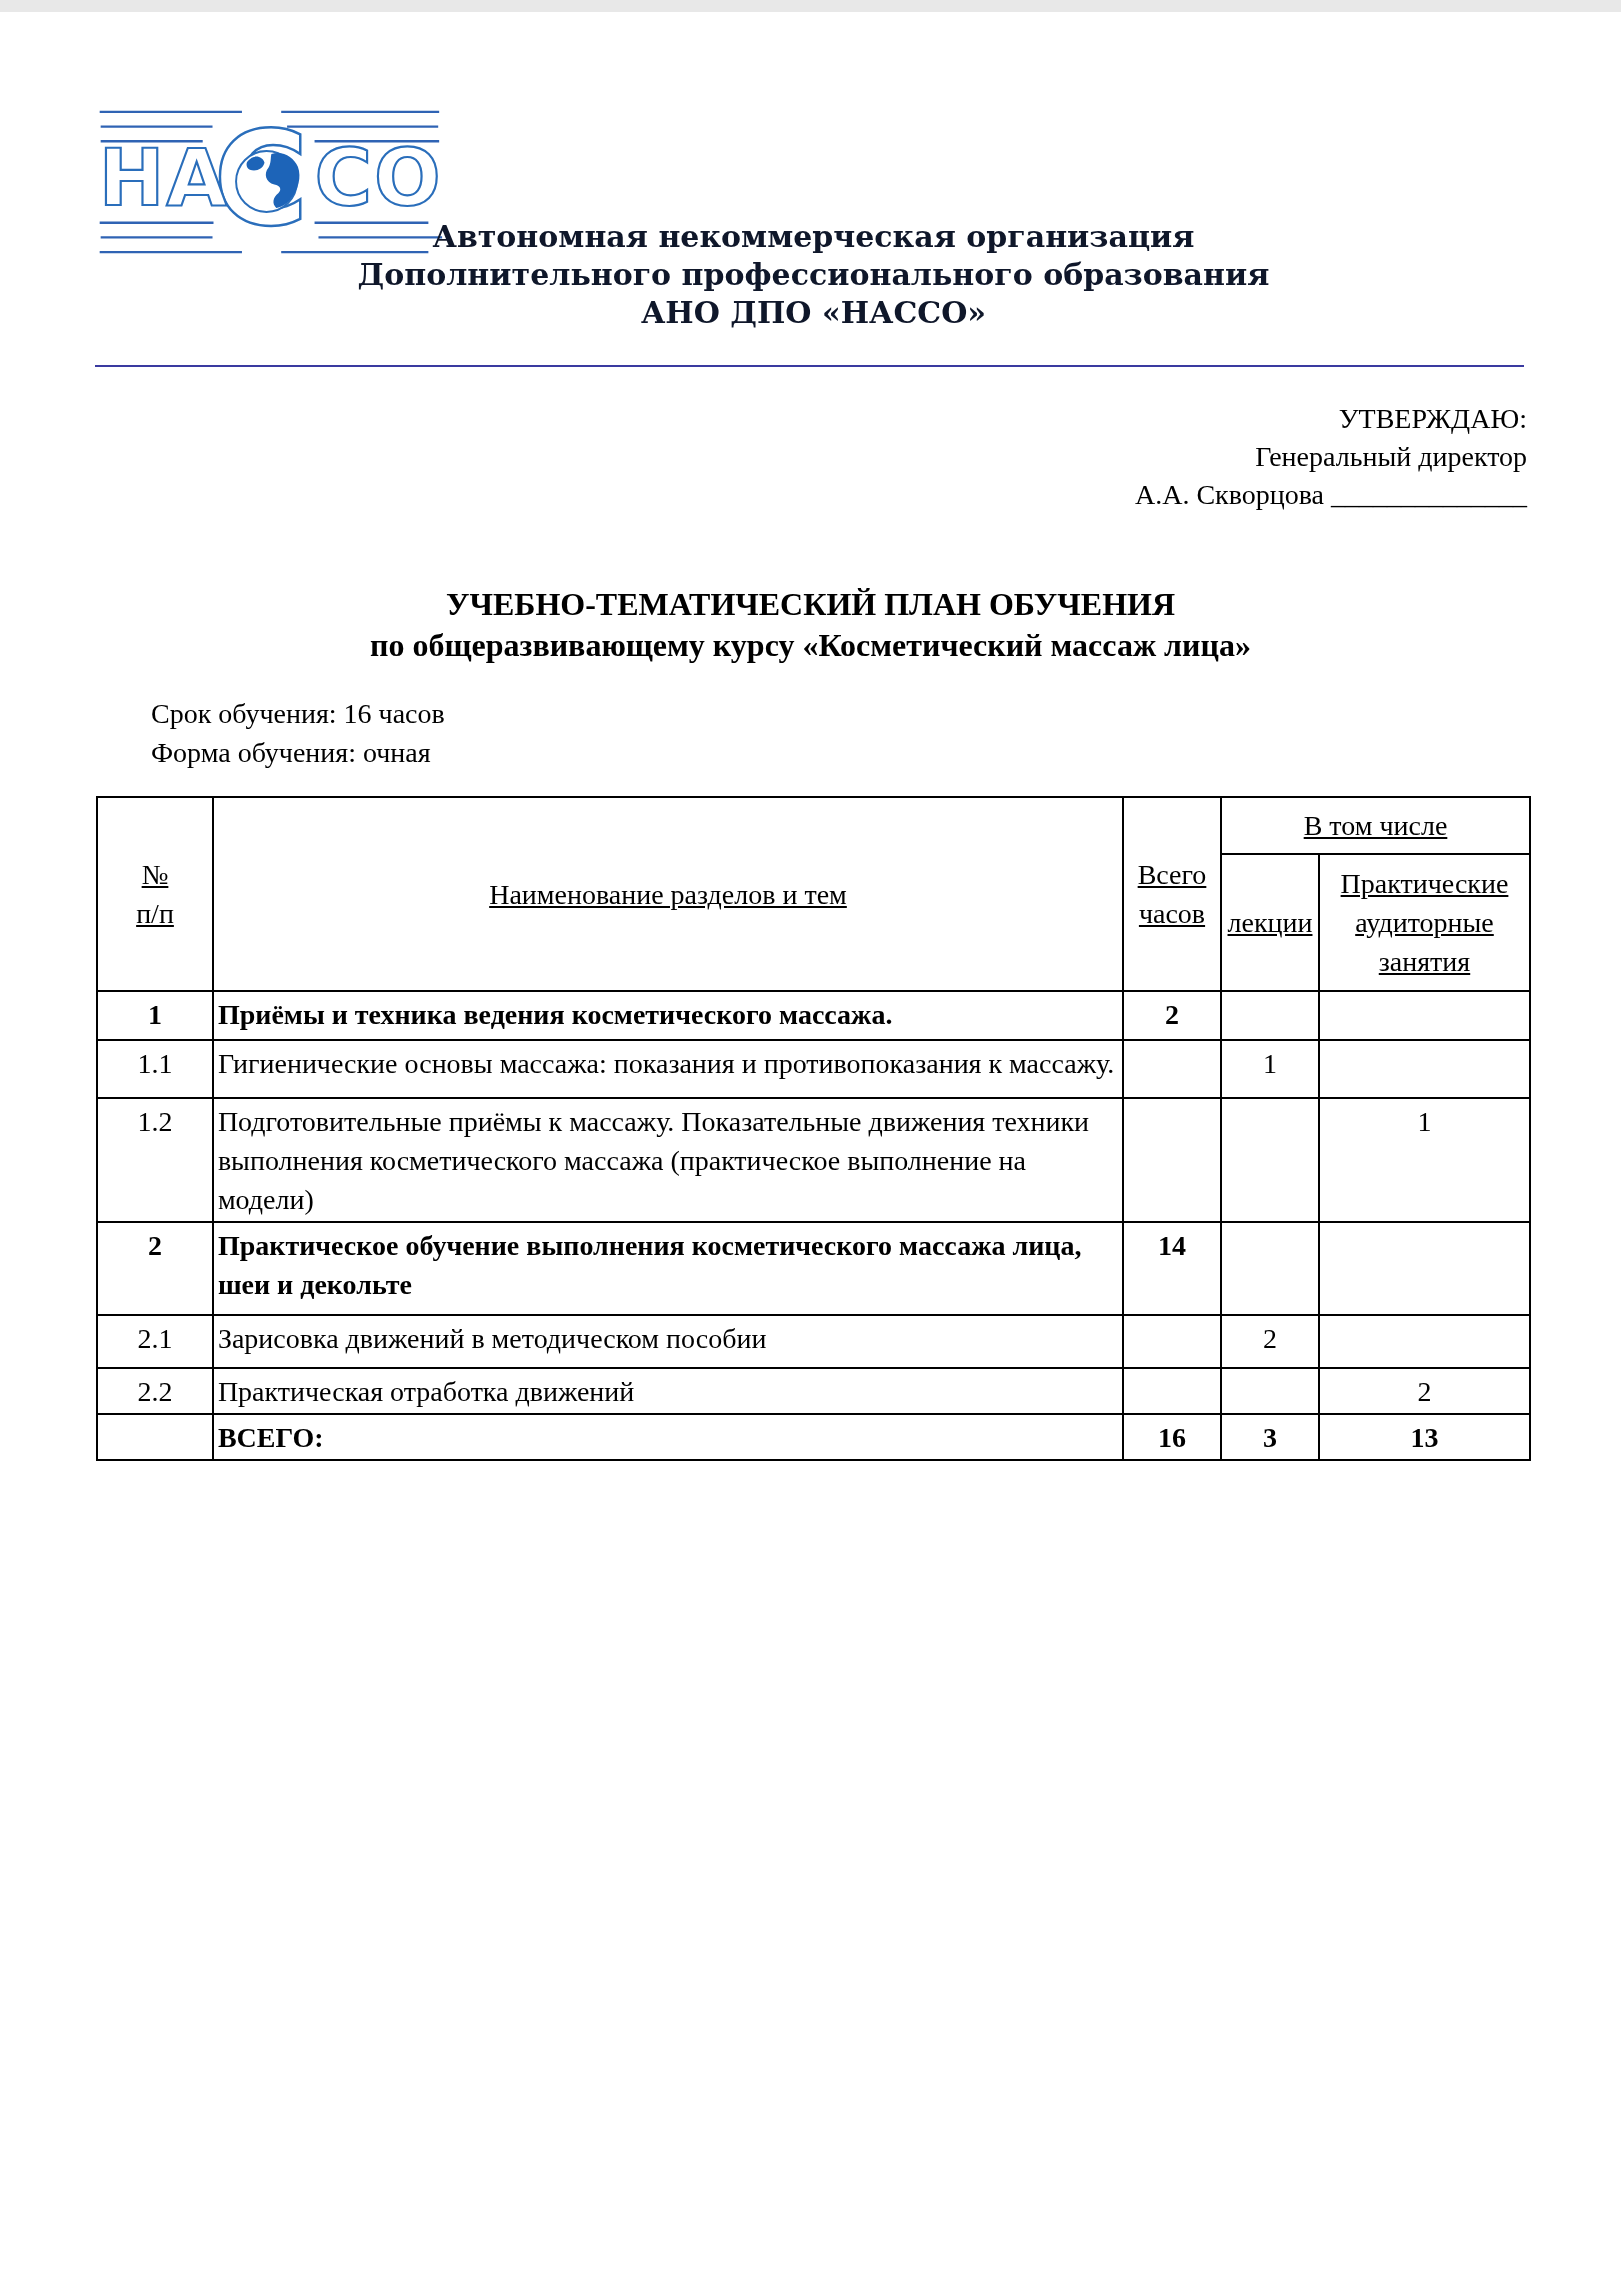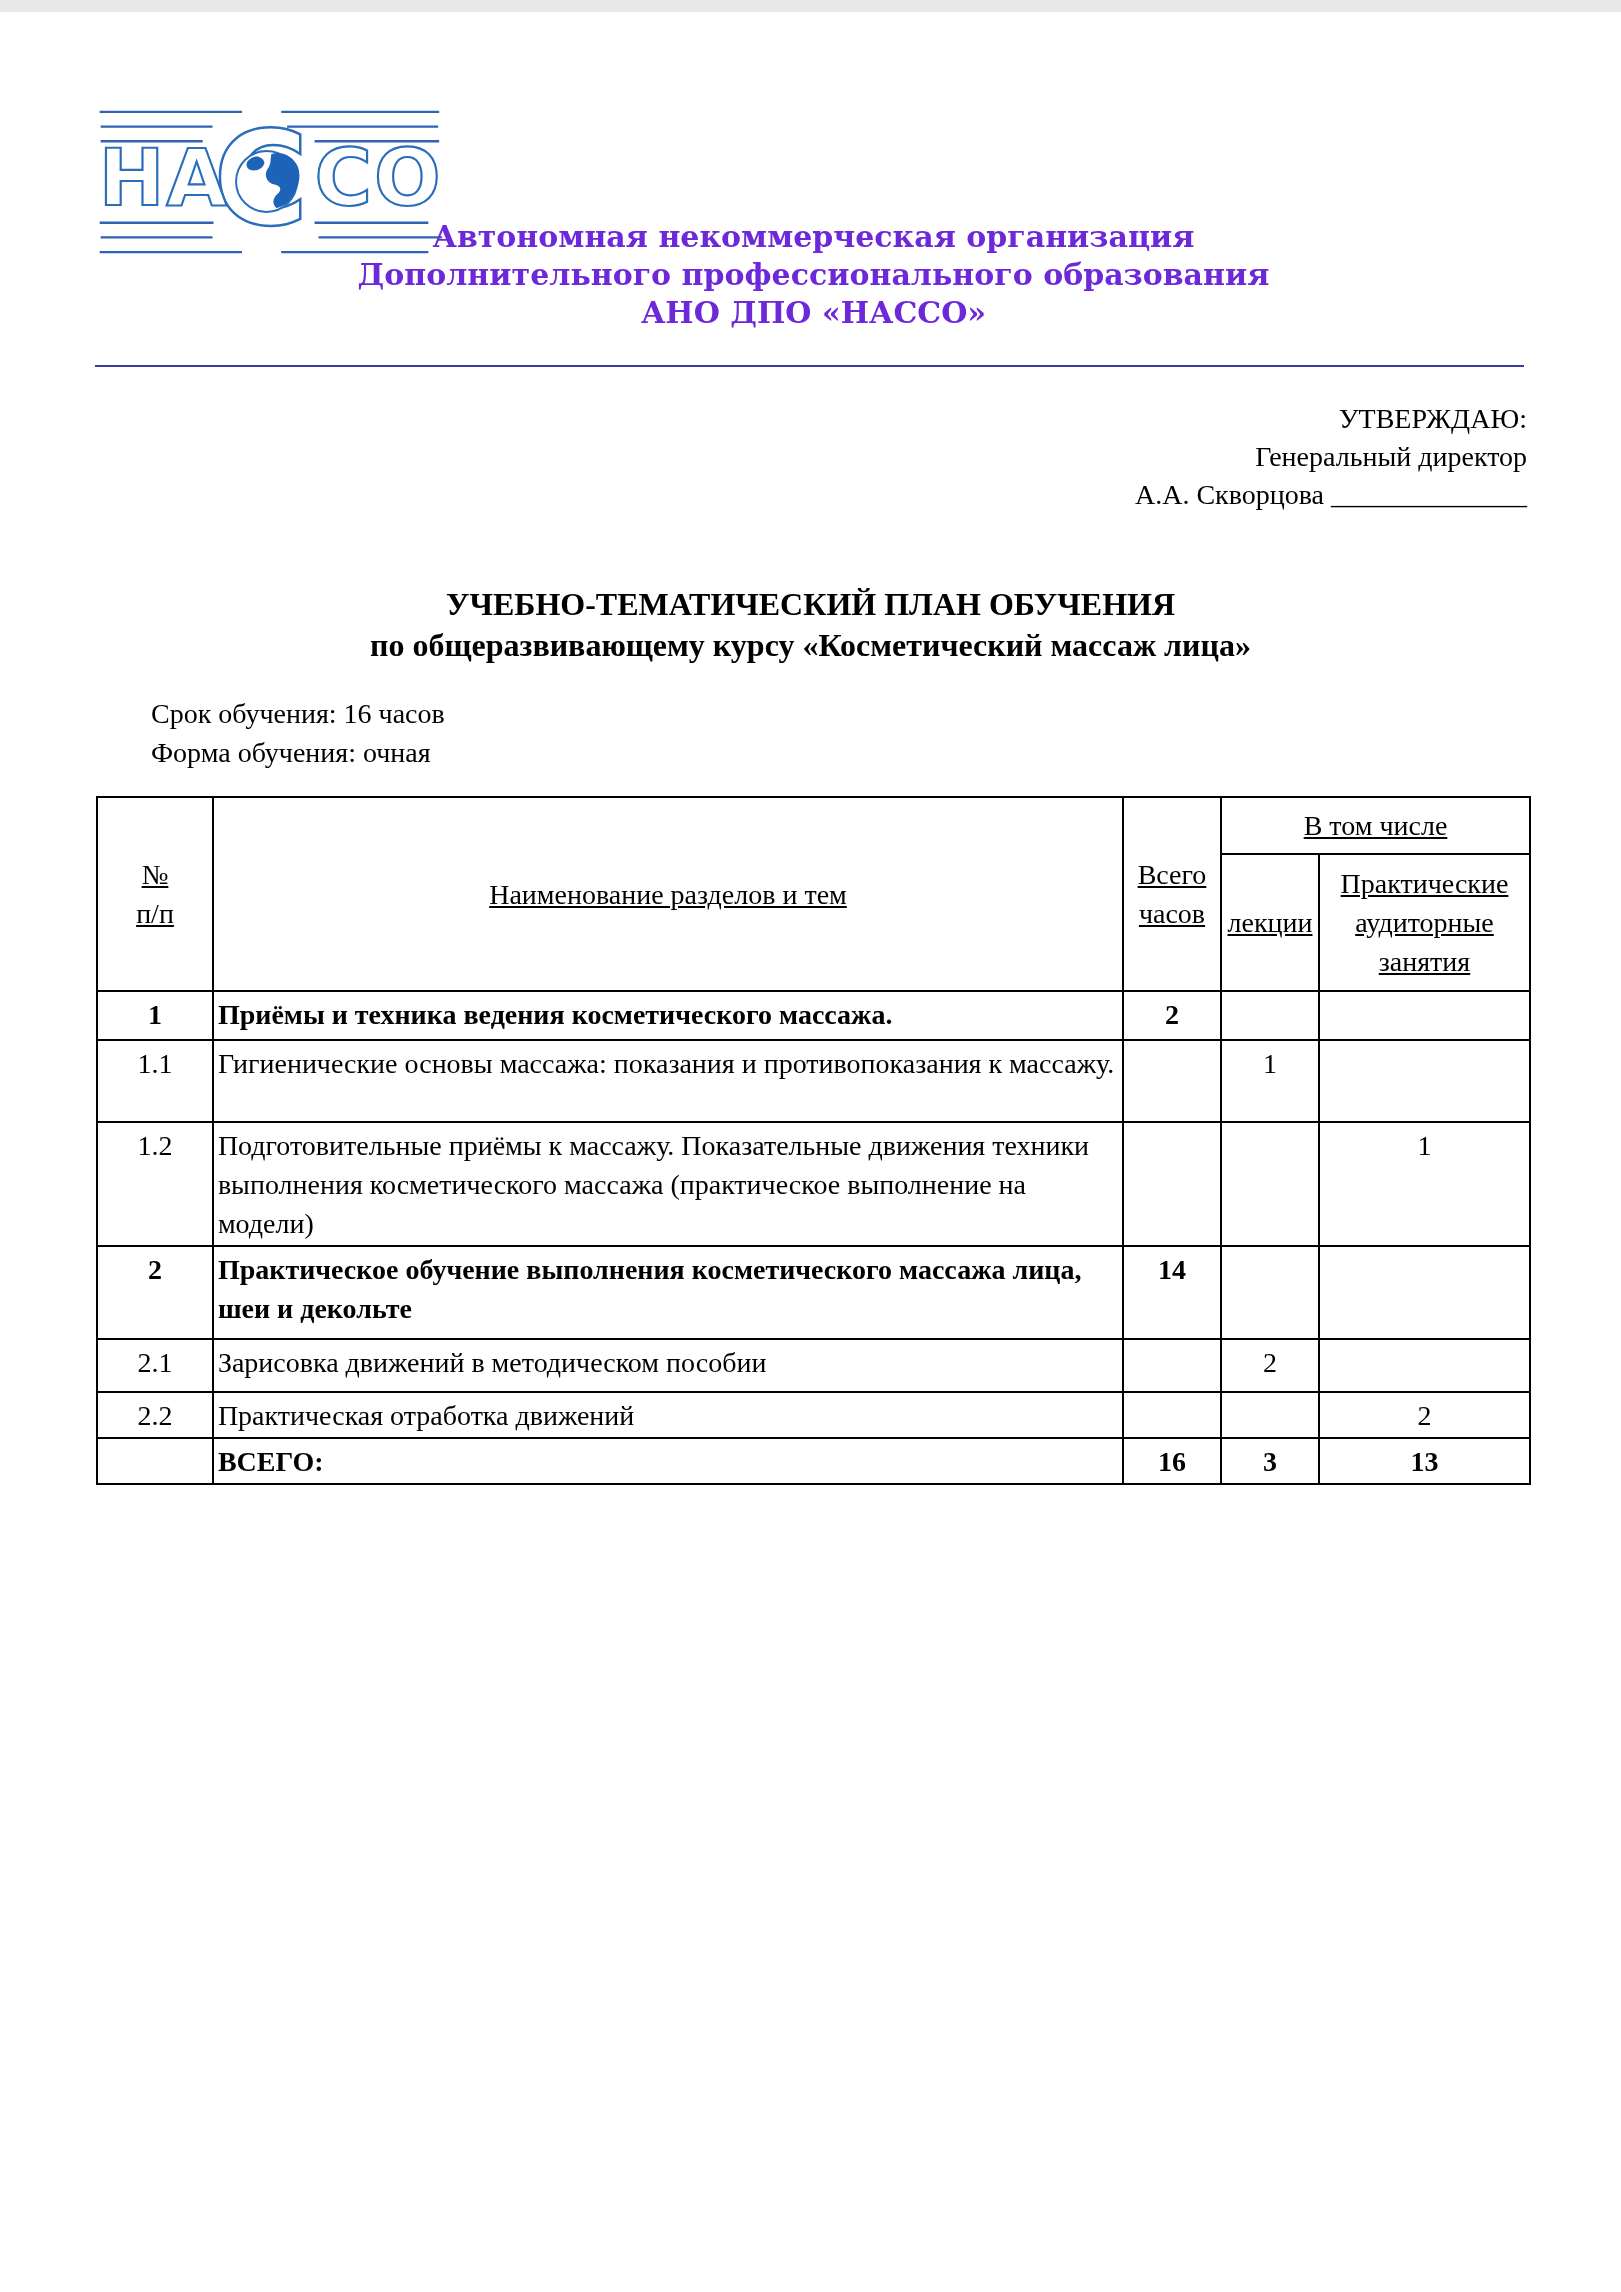--- a/index.html
+++ b/index.html
@@ -80,21 +80,21 @@
   table.plan thead tr.hrow2 { height:137px; }
   th.lect-cell { word-break:break-all; padding:2px 9.8px; }
 
   table.plan td { vertical-align:top; padding:2.9px 3.9px 2px 3.9px; }
   td.cell-name { text-align:left; padding-left:6.9px; padding-right:9.8px; }
   td.cell-num, td.cell-total, td.cell-lectures, td.cell-practice { text-align:center; }
 
   tbody tr.bold-row td { font-weight:bold; }
 
   tbody tr:nth-child(1) { height:49px; }
-  tbody tr:nth-child(2) { height:82px; }
+  tbody tr:nth-child(2) { height:58px; }
   tbody tr:nth-child(3) { height:120px; }
   tbody tr:nth-child(4) { height:93px; }
   tbody tr:nth-child(5) { height:53px; }
   tbody tr:nth-child(6) { height:45px; }
   tbody tr:nth-child(7) { height:38px; }
 
   .blk { display:block; }
 </style>
 </head>
 <body>
@@ -126,21 +126,21 @@
         <circle cx="187" cy="88" r="31" fill="#ffffff" stroke="#2a6ebb" stroke-width="2"></circle>
         <path fill="#1d64b8" d="M 192 60 c 11 -4 23 3 27 13 c 4 11 0 23 -6 31 c -4 6 -10 10 -16 11 c -5 -5 -3 -11 2 -15 c 4 -4 2 -8 -4 -9 c -9 -2 -11 -11 -6 -17 c 3 -5 2 -10 3 -14 z"></path>
         <path fill="#1d64b8" d="M 168 67 c 6 -7 15 -5 17 2 c -2 7 -9 9 -15 7 c -4 -2 -4 -7 -2 -9 z"></path>
       </g>
 
       <text x="16" y="112" font-family="DejaVu Sans, sans-serif" font-weight="bold" font-size="80" fill="#ffffff" stroke="#2a6ebb" stroke-width="2.2" letter-spacing="2">НА</text>
       <text x="236" y="112" font-family="DejaVu Sans, sans-serif" font-weight="bold" font-size="80" fill="#ffffff" stroke="#2a6ebb" stroke-width="2.2" letter-spacing="2">СО</text>
     </svg>
   </div>
 
-  <div class="org-header" style="color:#6d28d9;">
+  <div class="org-header" style="color:#0f172a;">
     <span class="blk">Автономная некоммерческая организация</span>
     <span class="blk">Дополнительного профессионального образования</span>
     <span class="blk">АНО ДПО «НАССО»</span>
   </div>
 
   <div class="header-rule"></div>
 
   <div class="approval">
     <span class="blk">УТВЕРЖДАЮ:</span>
     <span class="blk">Генеральный директор</span>

